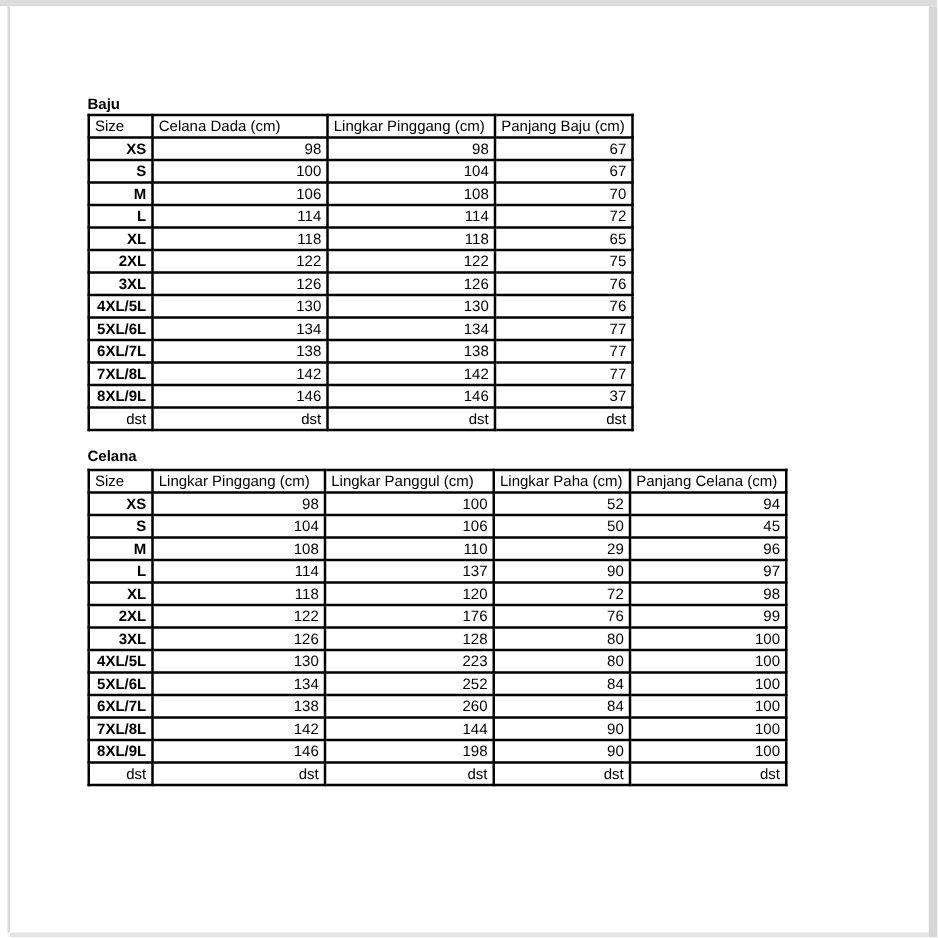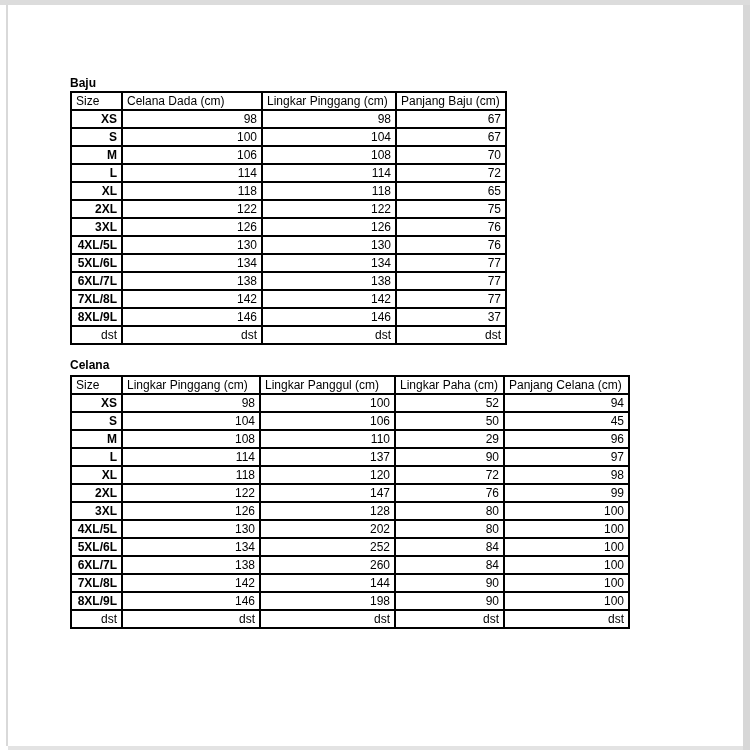--- a/index.html
+++ b/index.html
@@ -228,35 +228,35 @@
           <tr>
             <td class="c-first">XL</td>
             <td class="c-num">118</td>
             <td class="c-num">120</td>
             <td class="c-num">72</td>
             <td class="c-num">98</td>
           </tr>
           <tr>
             <td class="c-first">2XL</td>
             <td class="c-num">122</td>
-            <td class="c-num">147</td>
+            <td class="c-num">176</td>
             <td class="c-num">76</td>
             <td class="c-num">99</td>
           </tr>
           <tr>
             <td class="c-first">3XL</td>
             <td class="c-num">126</td>
             <td class="c-num">128</td>
             <td class="c-num">80</td>
             <td class="c-num">100</td>
           </tr>
           <tr>
             <td class="c-first">4XL/5L</td>
             <td class="c-num">130</td>
-            <td class="c-num">202</td>
+            <td class="c-num">223</td>
             <td class="c-num">80</td>
             <td class="c-num">100</td>
           </tr>
           <tr>
             <td class="c-first">5XL/6L</td>
             <td class="c-num">134</td>
             <td class="c-num">252</td>
             <td class="c-num">84</td>
             <td class="c-num">100</td>
           </tr>

